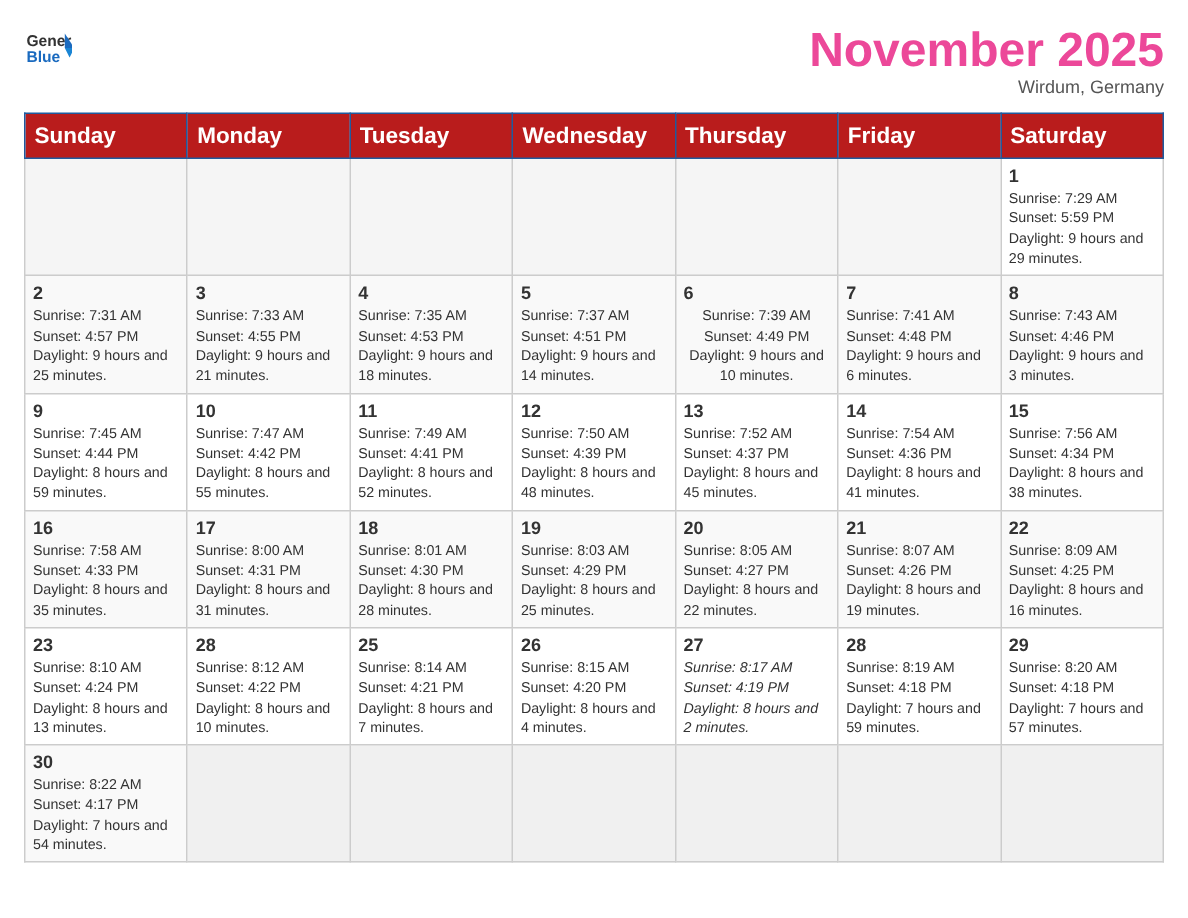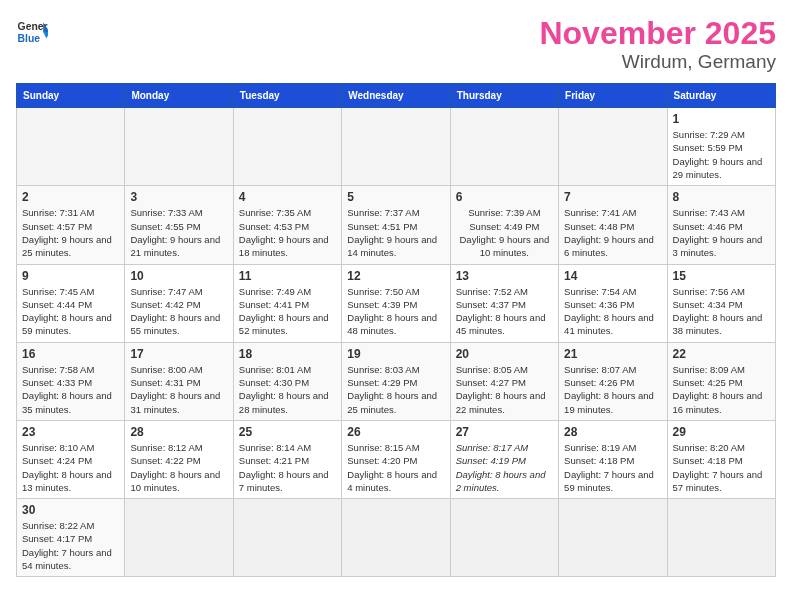--- a/index.html
+++ b/index.html
@@ -28,35 +28,35 @@
     .title-section {
       text-align: right;
     }
     .month-title {
       font-size: 32px;
       font-weight: bold;
       color: #ec4899;
       line-height: 1.1;
     }
     .location {
-      font-size: 19px;
+      font-size: 12px;
       color: #555;
     }
     .calendar-table {
       width: 100%;
       border-collapse: collapse;
       font-size: 10px;
       border: 1px solid #ccc;
     }
     .calendar-table th {
-      background-color: #1d4ed8;
+      background-color: #b91c1c;
       color: #fff;
       text-align: left;
       padding: 6px 6px;
-      font-size: 10px;
+      font-size: 15px;
       font-weight: bold;
       border: 1px solid #1f5a9e;
     }
     .calendar-table td {
       vertical-align: top;
       padding: 4px 5px;
       border: 1px solid #ccc;
       width: calc(100% / 7);
       min-height: 70px;
       background: #fff;

